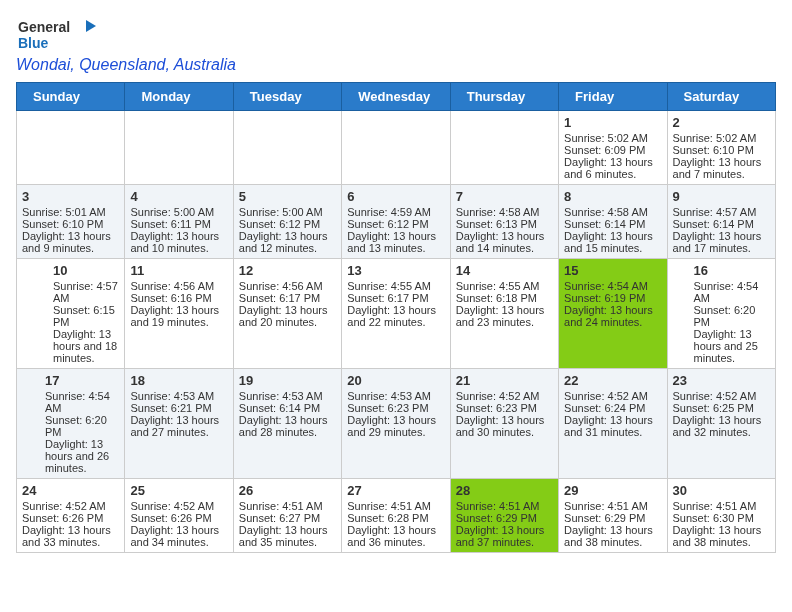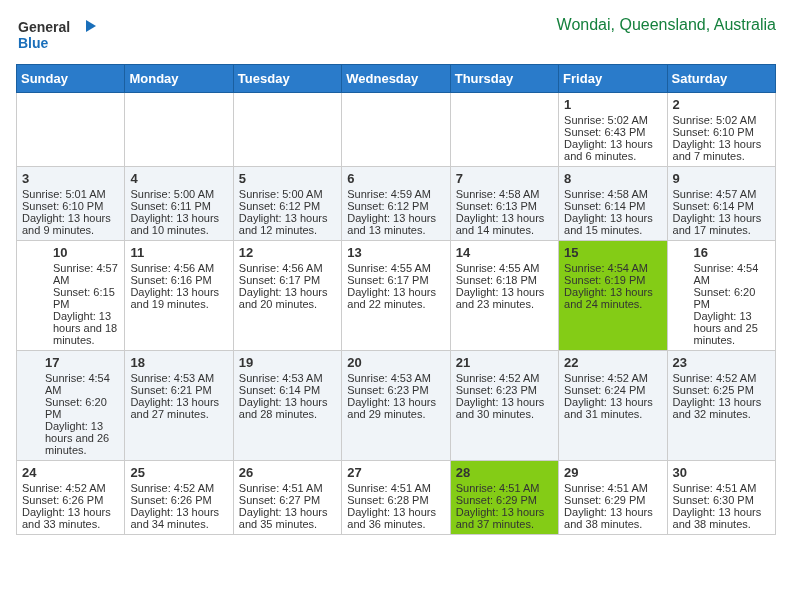--- a/index.html
+++ b/index.html
@@ -8,48 +8,50 @@
       background: #fff;
       width: 792px;
       min-height: 612px;
       padding: 16px;
     }
     .header-area {
       display: flex;
       justify-content: space-between;
       align-items: flex-start;
       margin-bottom: 8px;
+      flex-direction: column;
     }
     .logo {
       display: flex;
       align-items: center;
       gap: 4px;
     }
     .title-area {
       text-align: right;
     }
     .month-title {
       font-size: 32px;
       font-weight: bold;
       color: #222;
     }
     .location-title {
       font-size: 16px;
-      color: #15803d;
+      color: #1d4ed8;
+      font-style: italic;
     }
     .calendar {
       width: 100%;
       border-collapse: collapse;
       border: 1px solid #ccc;
     }
     .calendar th {
       background: #2a7bca;
       color: #fff;
       font-size: 13px;
-      padding: 6px 4px;
+      padding: 6px 16px;
       text-align: left;
       border: 1px solid #1a5fa0;
       font-weight: bold;
     }
     .calendar td {
       vertical-align: top;
       width: calc(100% / 7);
       border: 1px solid #ccc;
       padding: 4px 5px;
       font-size: 11px;
@@ -104,21 +106,21 @@
   <tbody id="calendar-body">
   <tr>
         <td class="empty">&nbsp;</td>
         <td class="empty">&nbsp;</td>
         <td class="empty">&nbsp;</td>
         <td class="empty">&nbsp;</td>
         <td class="empty">&nbsp;</td>
         <td style="background: rgb(255, 255, 255);">
         <span class="day-number">1</span>
         <span>Sunrise: 5:02 AM</span><br>
-        <span>Sunset: 6:43 PM</span><br>
+        <span>Sunset: 6:09 PM</span><br>
         <span>Daylight: 13 hours and 6 minutes.</span>
       </td>
         <td style="background: rgb(255, 255, 255);">
         <span class="day-number">2</span>
         <span>Sunrise: 5:02 AM</span><br>
         <span>Sunset: 6:10 PM</span><br>
         <span>Daylight: 13 hours and 7 minutes.</span>
       </td>
       </tr>
       <tr>

